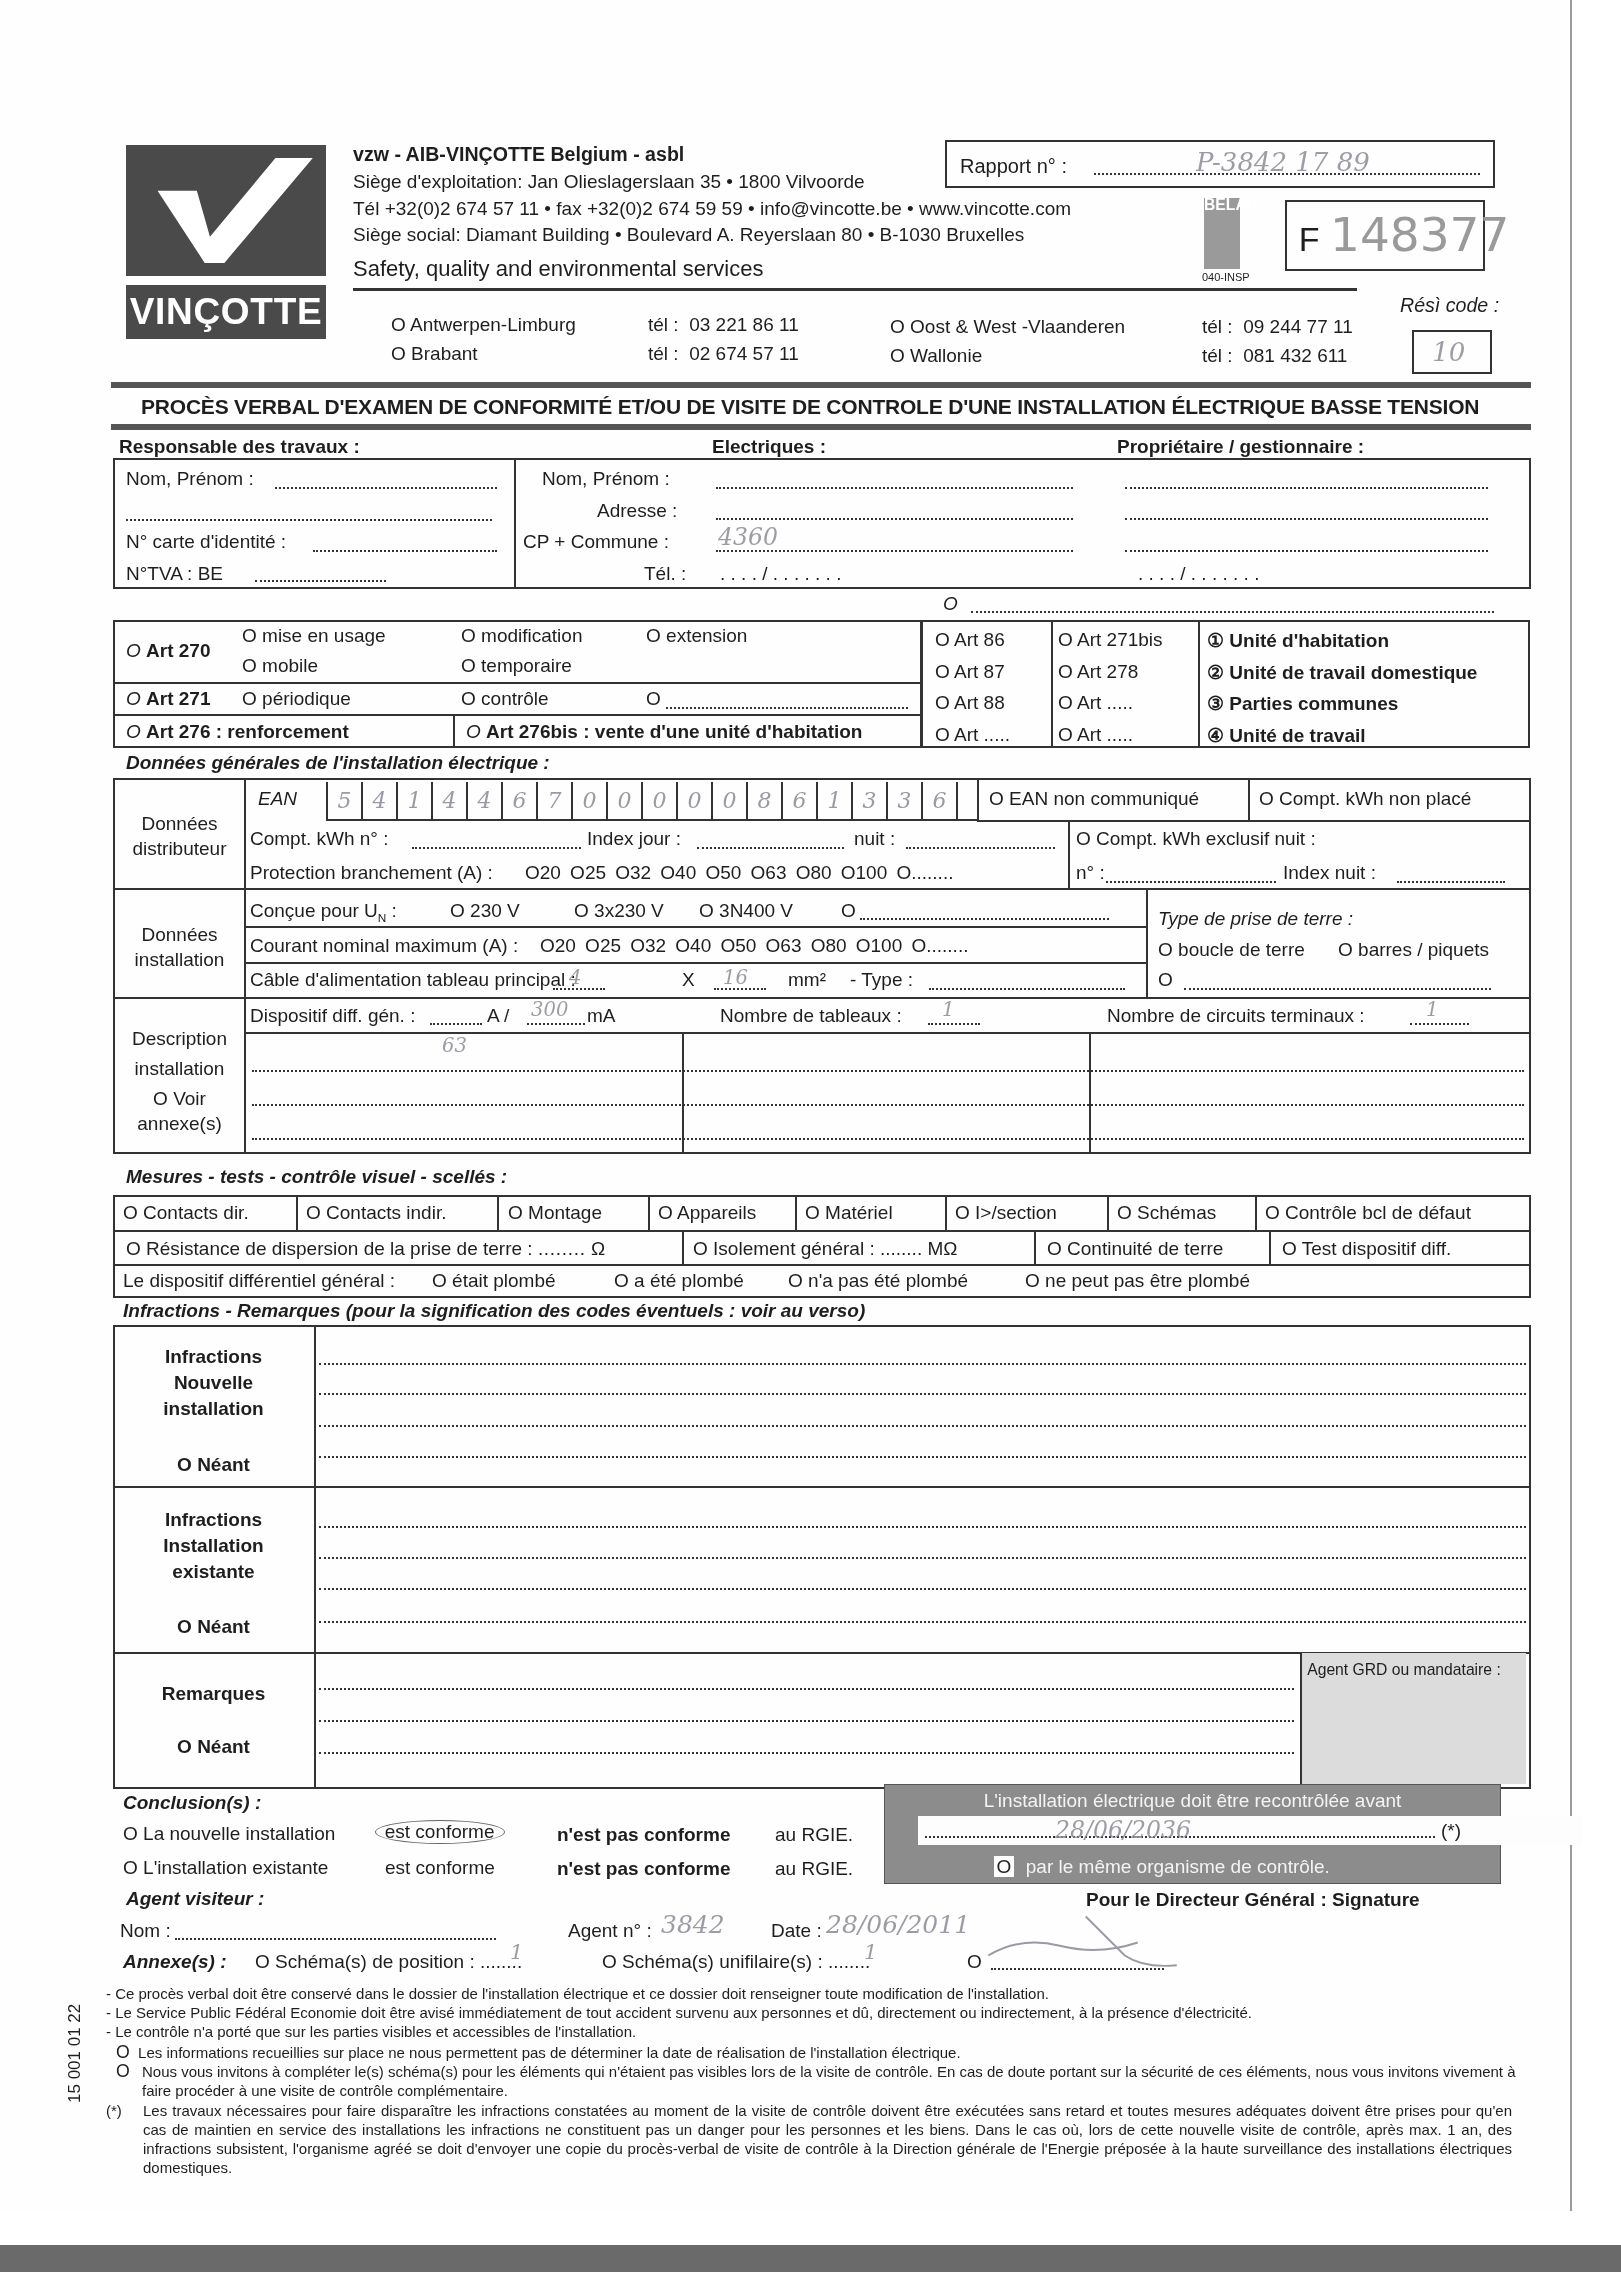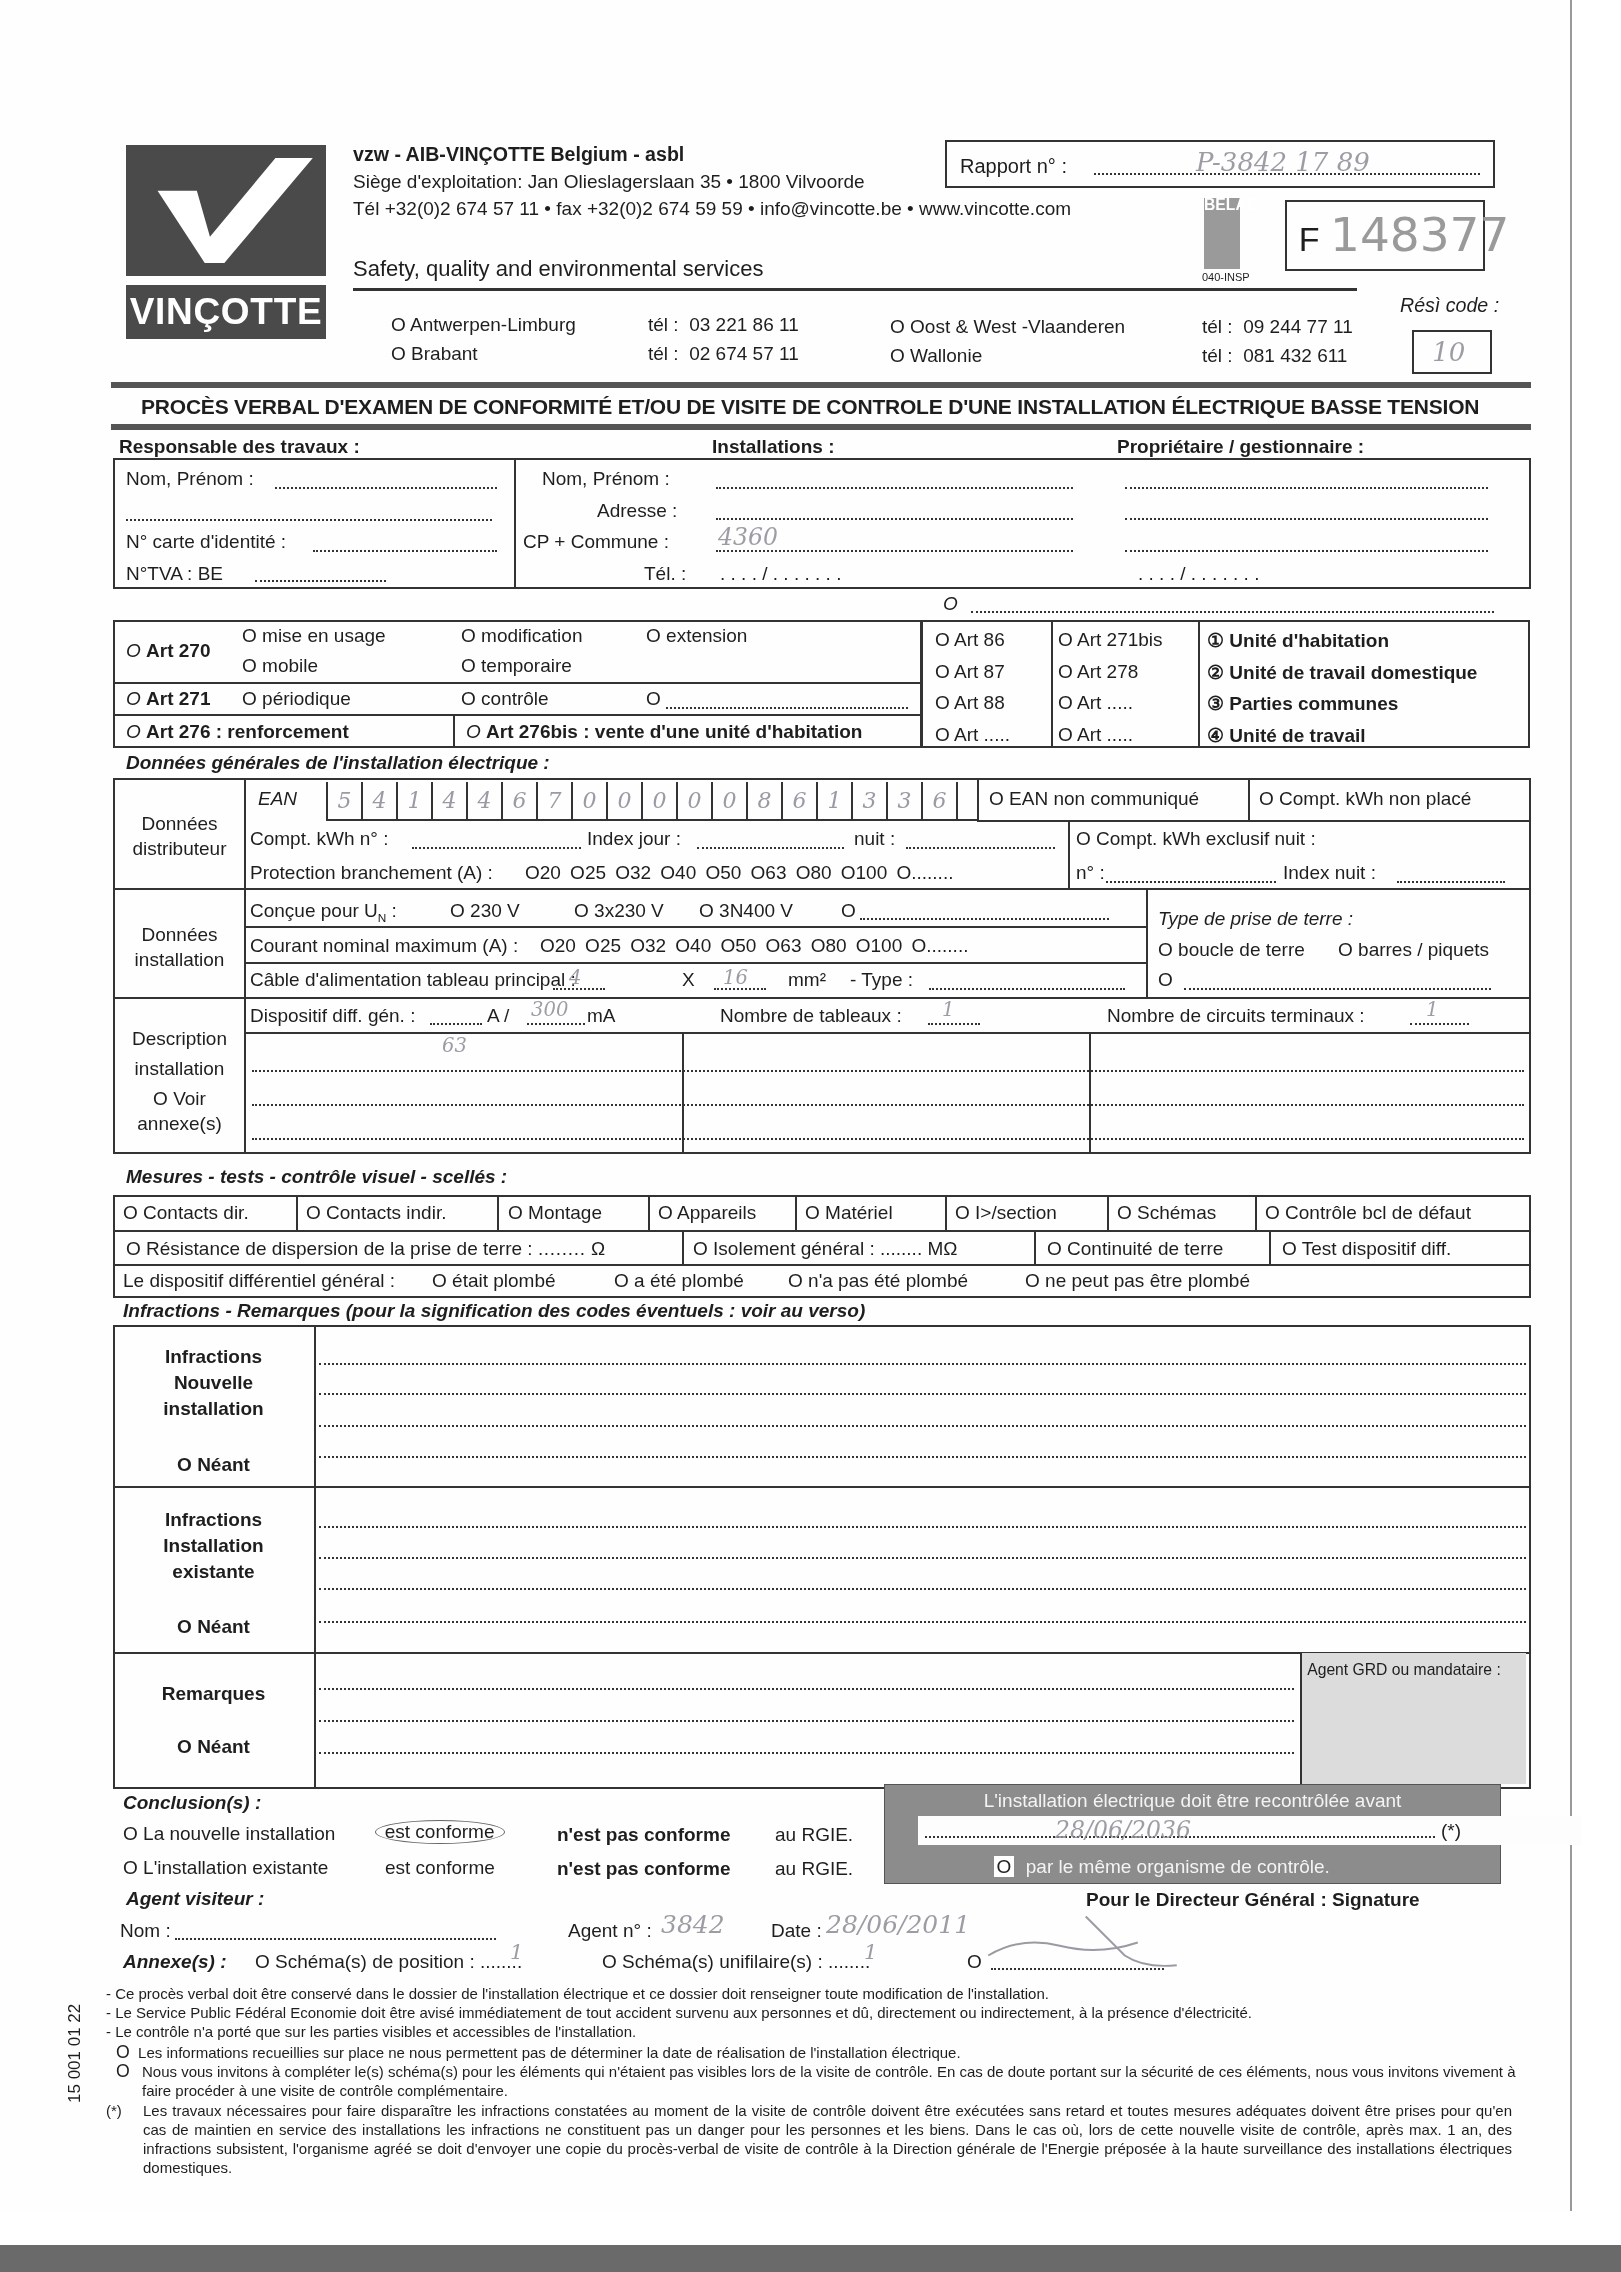--- a/index.html
+++ b/index.html
@@ -33,20 +33,21 @@
   <div class="logo-top">
     <svg width="200" height="131" viewBox="0 0 305 200">
       <polygon points="48,70 108,70 128,140 228,20 285,20 150,180 120,180" fill="#ffffff"></polygon>
     </svg>
   </div>
   <div class="logo-bot">VINÇOTTE</div>
 
   <div class="abs t b" style="left:353px;top:143px;font-size:19.6px;">vzw - AIB-VINÇOTTE Belgium - asbl</div>
   <div class="abs t" style="left:353px;top:171px;">Siège d'exploitation: Jan Olieslagerslaan 35 • 1800 Vilvoorde</div>
   <div class="abs t" style="left:353px;top:198px;">Tél +32(0)2 674 57 11 • fax +32(0)2 674 59 59 • info@vincotte.be • www.vincotte.com</div>
+  <div class="abs t" style="left:353px;top:224px;">Siège social: Diamant Building • Boulevard A. Reyerslaan 80 • B-1030 Bruxelles</div>
   <div class="abs t" style="left:353px;top:256px;font-size:22px;">Safety, quality and environmental services</div>
   <div class="hl" style="left:353px;top:288px;width:1004px;height:2.6px;"></div>
 
   <div class="box" style="left:945px;top:140px;width:550px;height:48px;">
     <span class="abs t" style="left:13px;top:13px;font-size:20px;">Rapport n° :</span>
     <span class="dots" style="left:147px;top:31px;width:386px;"></span>
     <span class="abs hw" style="left:249px;top:5.2px;font-size:26px;">P-3842 17 89</span>
   </div>
 
   <div class="belac"><span>BELAC</span></div>
@@ -69,21 +70,21 @@
   <div class="abs t" style="left:890px;top:316px;"><span>O</span> <span>Oost &amp; West -Vlaanderen</span></div>
   <div class="abs t" style="left:1202px;top:316px;"><span>tél :</span>&nbsp; <span>09 244 77 11</span></div>
   <div class="abs t" style="left:890px;top:345px;"><span>O</span> <span>Wallonie</span></div>
   <div class="abs t" style="left:1202px;top:345px;"><span>tél :</span>&nbsp; <span>081 432 611</span></div>
 
   <div class="thick" style="left:111px;top:382px;width:1420px;"></div>
   <div class="abs t b" style="left:141px;top:395px;font-size:21px;letter-spacing:-0.2px;">PROCÈS VERBAL D'EXAMEN DE CONFORMITÉ ET/OU DE VISITE DE CONTROLE D'UNE INSTALLATION ÉLECTRIQUE BASSE TENSION</div>
   <div class="thick" style="left:111px;top:424px;width:1420px;"></div>
 
   <div class="abs t b" style="left:119px;top:436px;">Responsable des travaux :</div>
-  <div class="abs t b" style="left:712px;top:436px;">Installations :</div>
+  <div class="abs t b" style="left:712px;top:436px;">Electriques :</div>
   <div class="abs t b" style="left:1117px;top:436px;">Propriétaire / gestionnaire :</div>
 
   <div class="box" style="left:113px;top:458px;width:1418px;height:131px;"></div>
   <div class="vl" style="left:514px;top:458px;height:131px;"></div>
 
   <div class="abs t" style="left:126px;top:468px;">Nom, Prénom :</div>
   <div class="dots" style="left:275px;top:487px;width:222px;"></div>
   <div class="dots" style="left:126px;top:519px;width:366px;"></div>
   <div class="abs t" style="left:126px;top:531px;">N° carte d'identité :</div>
   <div class="dots" style="left:313px;top:550px;width:184px;"></div>

